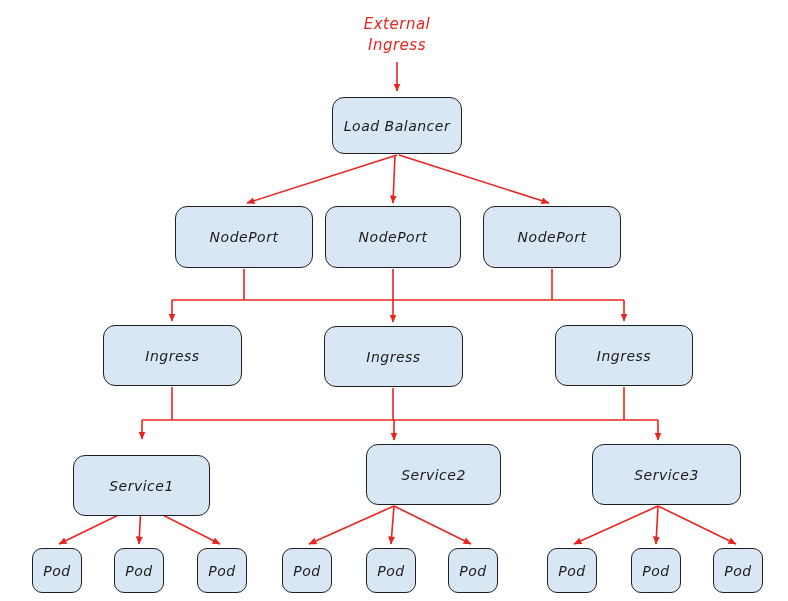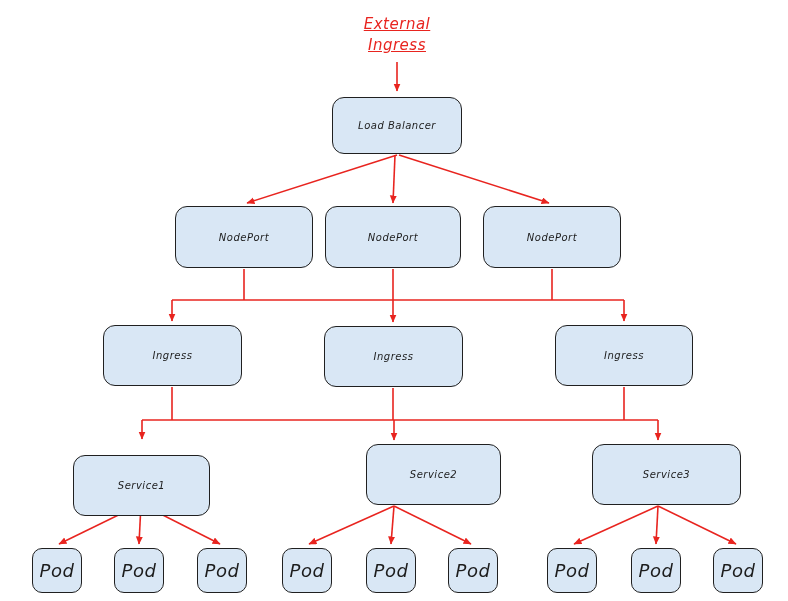--- a/index.html
+++ b/index.html
@@ -18,39 +18,38 @@
     position:absolute;left:0;top:0;width:788px;height:601px;
     pointer-events:none;
   }
   .node{
     position:absolute;
     background:#d9e7f5;
     border:1.6px solid #202020;
     border-radius:12px;
     display:flex;align-items:center;justify-content:center;
     font-style:italic;
-    font-size:10px;
+    font-size:14px;
     letter-spacing:0.5px;
     color:#1c1c1c;
     box-sizing:border-box;
   }
   .node.pod{
     border-radius:10px;
-    font-size:18px;
+    font-size:14px;
   }
   .annotation{
     position:absolute;
     left:347px;top:14px;width:100px;
     text-align:center;
     color:#e8241f;
     font-style:italic;
     font-size:15px;
     line-height:21px;
     letter-spacing:0.5px;
-    text-decoration:underline;
   }
 </style>
 </head>
 <body>
 
 <div id="canvas">
 
   <svg id="connector-layer" viewBox="0 0 788 601" xmlns="http://www.w3.org/2000/svg">
     <defs>
       <marker id="arrowhead" markerWidth="9" markerHeight="8" refX="7.5" refY="3.5" orient="auto" markerUnits="userSpaceOnUse">

